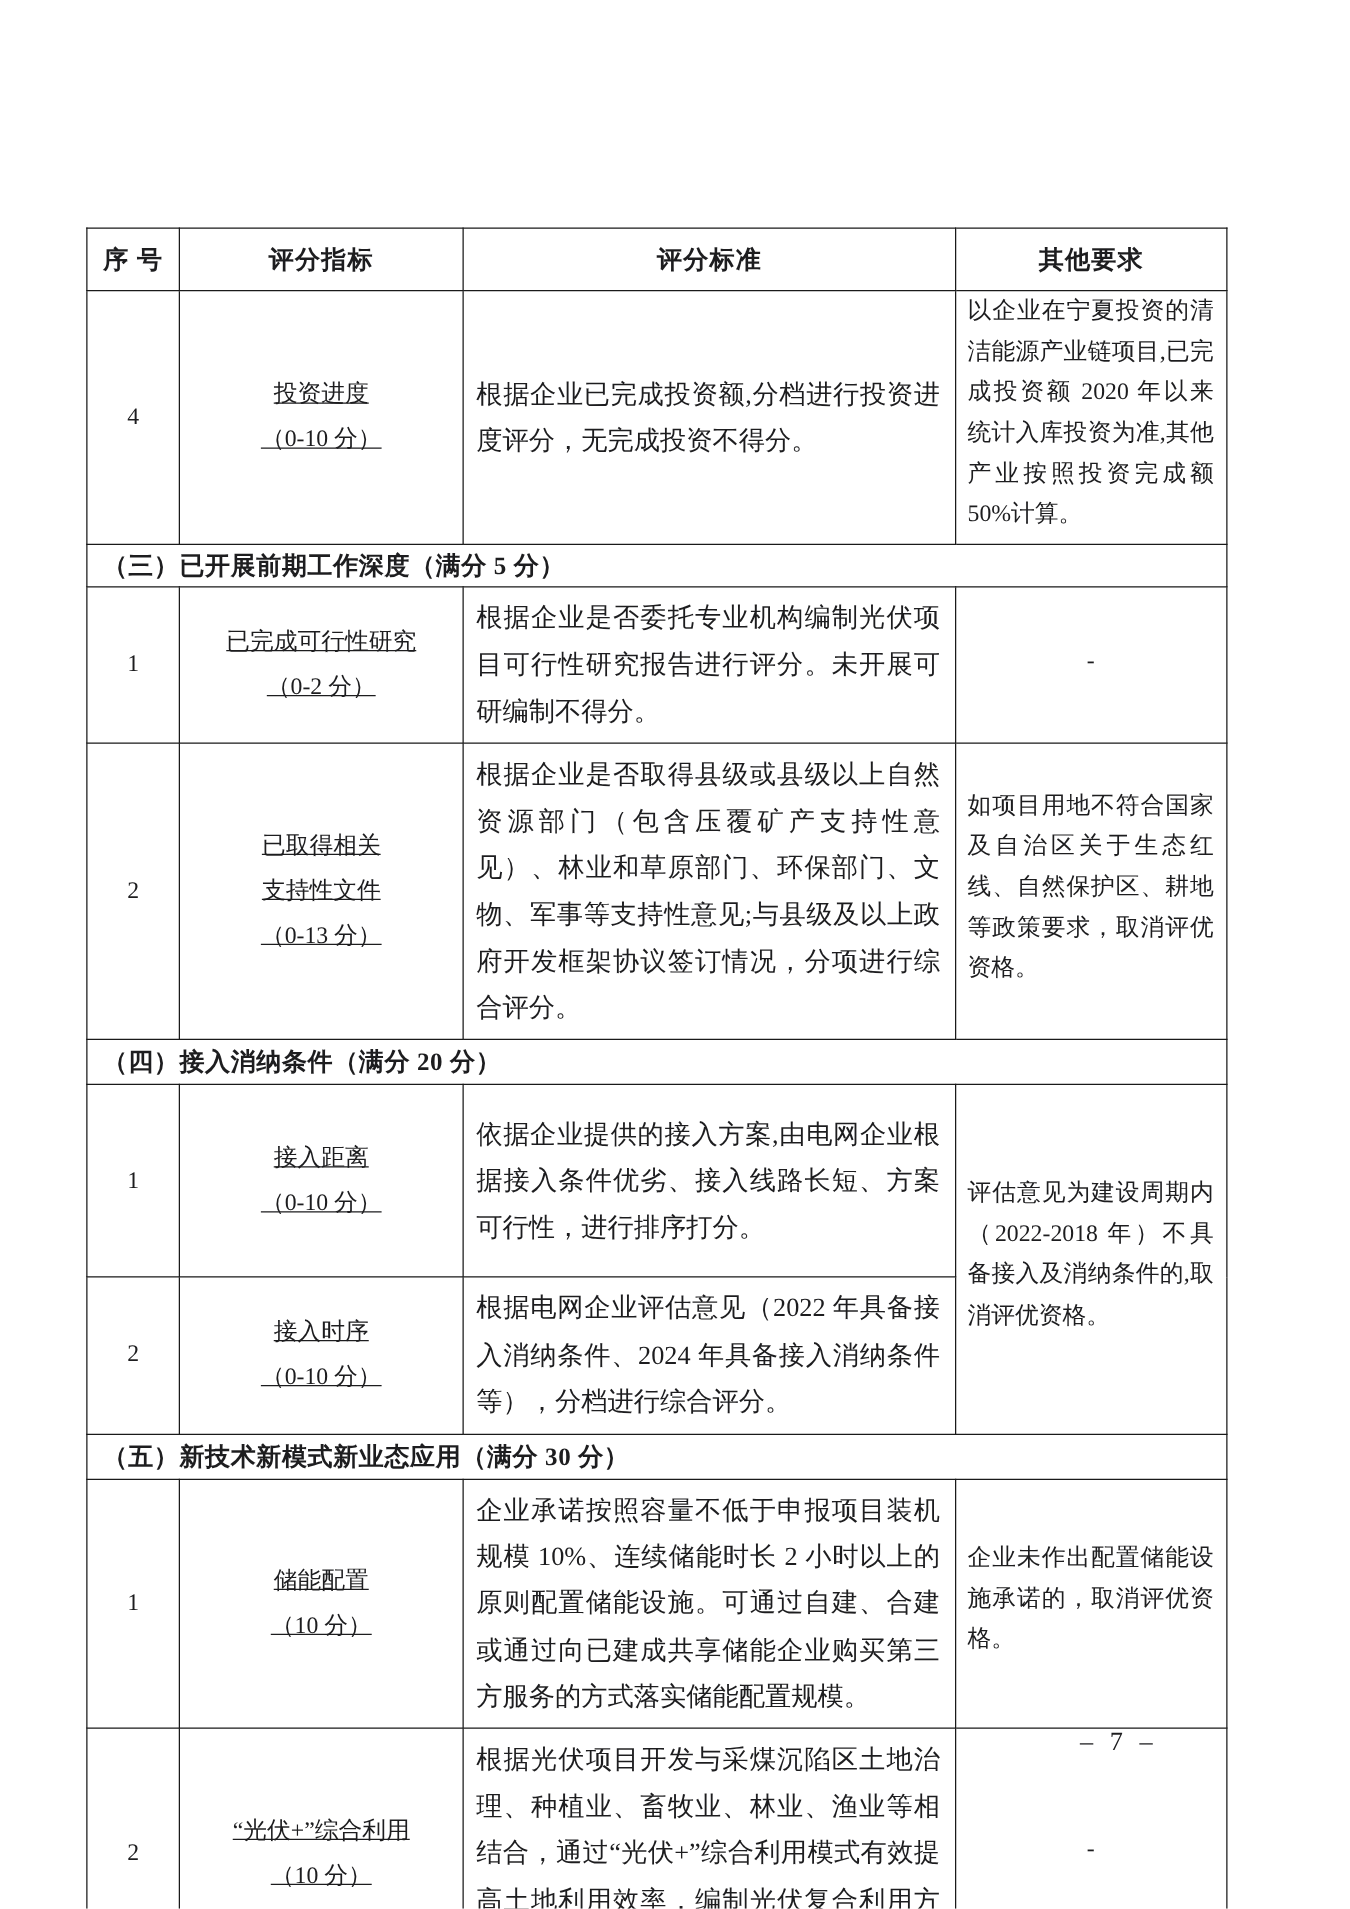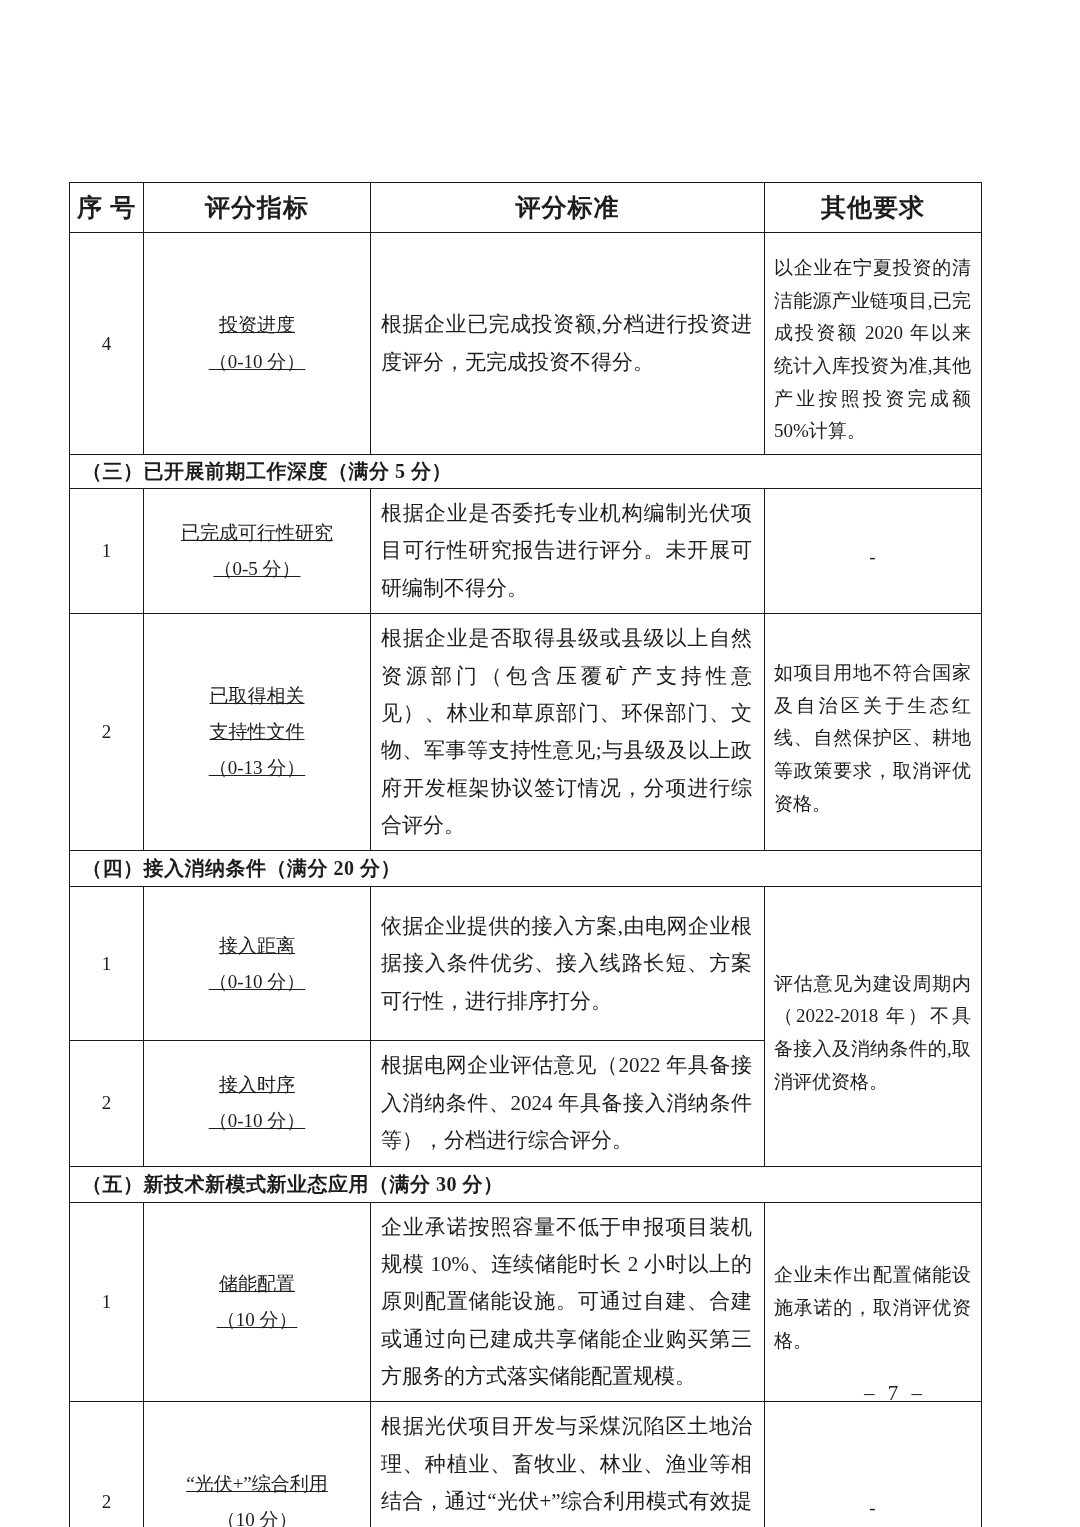--- a/index.html
+++ b/index.html
@@ -29,21 +29,21 @@
   .score-table col.c-cri { width: 394px; }
   .score-table col.c-oth { width: 217px; }
 
   .score-table th,
   .score-table td {
     border: 1.6px solid #1a1a1a;
     vertical-align: middle;
     box-sizing: border-box;
   }
   .score-table th {
-    font-size: 25px;
+    font-size: 20px;
     font-weight: bold;
     text-align: center;
     letter-spacing: 1px;
   }
   .cell-no {
     text-align: center;
     font-size: 19px;
   }
   .cell-ind {
     text-align: center;
@@ -58,21 +58,21 @@
     text-justify: inter-character;
     font-size: 21px;
     line-height: 1.78;
     padding: 6px 12px 6px 10px;
   }
   .cell-oth {
     text-align: justify;
     text-justify: inter-character;
     font-size: 19px;
     line-height: 1.72;
-    padding: 19px 10px 6px 9px;
+    padding: 0 10px 6px 9px;
   }
   .cell-oth.dash {
     text-align: center;
   }
   .section-cell {
     font-weight: bold;
     font-size: 20px;
     text-align: left;
     padding: 2px 4px 2px 12px;
     letter-spacing: 0.5px;
@@ -129,21 +129,21 @@
       <td class="cell-cri">根据企业已完成投资额,分档进行投资进度评分，无完成投资不得分。</td>
       <td class="cell-oth">以企业在宁夏投资的清洁能源产业链项目,已完成投资额 2020 年以来统计入库投资为准,其他产业按照投资完成额 50%计算。</td>
     </tr>
 
     <tr class="h-sec3">
       <td class="section-cell" colspan="4">（三）已开展前期工作深度（满分 5 分）</td>
     </tr>
     <tr class="h-s3r1">
       <td class="cell-no">1</td>
       <td class="cell-ind">已完成可行性研究
-（0-5 分）</td>
+（0-2 分）</td>
       <td class="cell-cri">根据企业是否委托专业机构编制光伏项目可行性研究报告进行评分。未开展可研编制不得分。</td>
       <td class="cell-oth dash">-</td>
     </tr>
     <tr class="h-s3r2">
       <td class="cell-no">2</td>
       <td class="cell-ind">已取得相关
 支持性文件
 （0-13 分）</td>
       <td class="cell-cri">根据企业是否取得县级或县级以上自然资源部门（包含压覆矿产支持性意见）、林业和草原部门、环保部门、文物、军事等支持性意见;与县级及以上政府开发框架协议签订情况，分项进行综合评分。</td>
       <td class="cell-oth">如项目用地不符合国家及自治区关于生态红线、自然保护区、耕地等政策要求，取消评优资格。</td>

